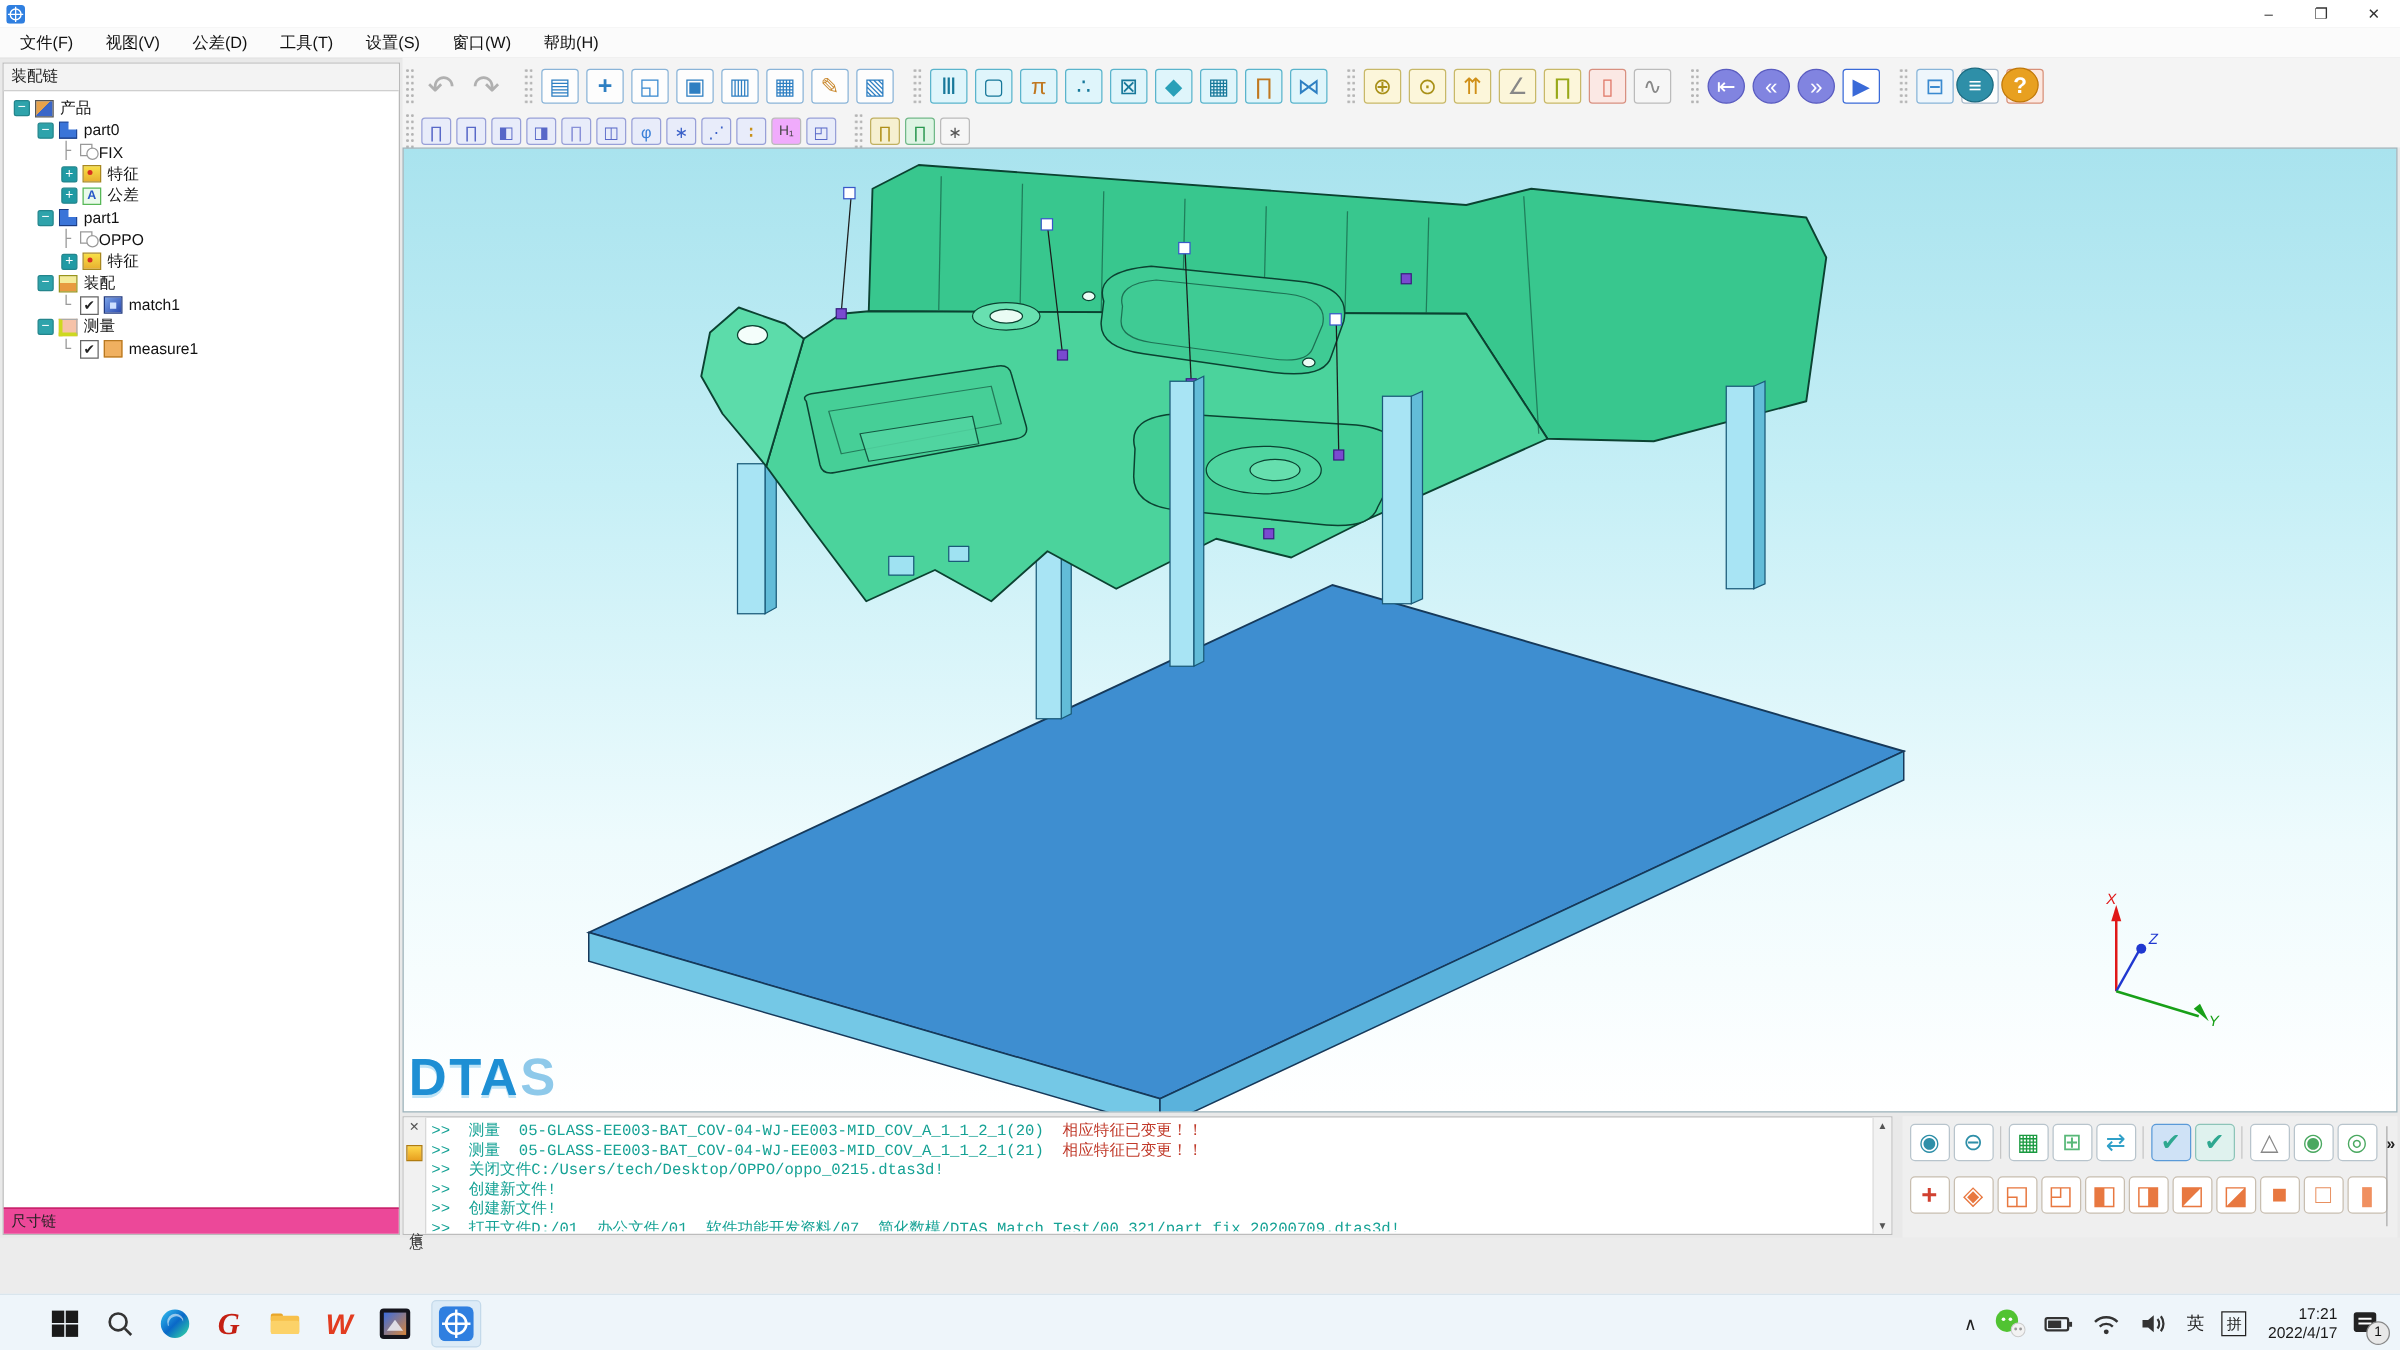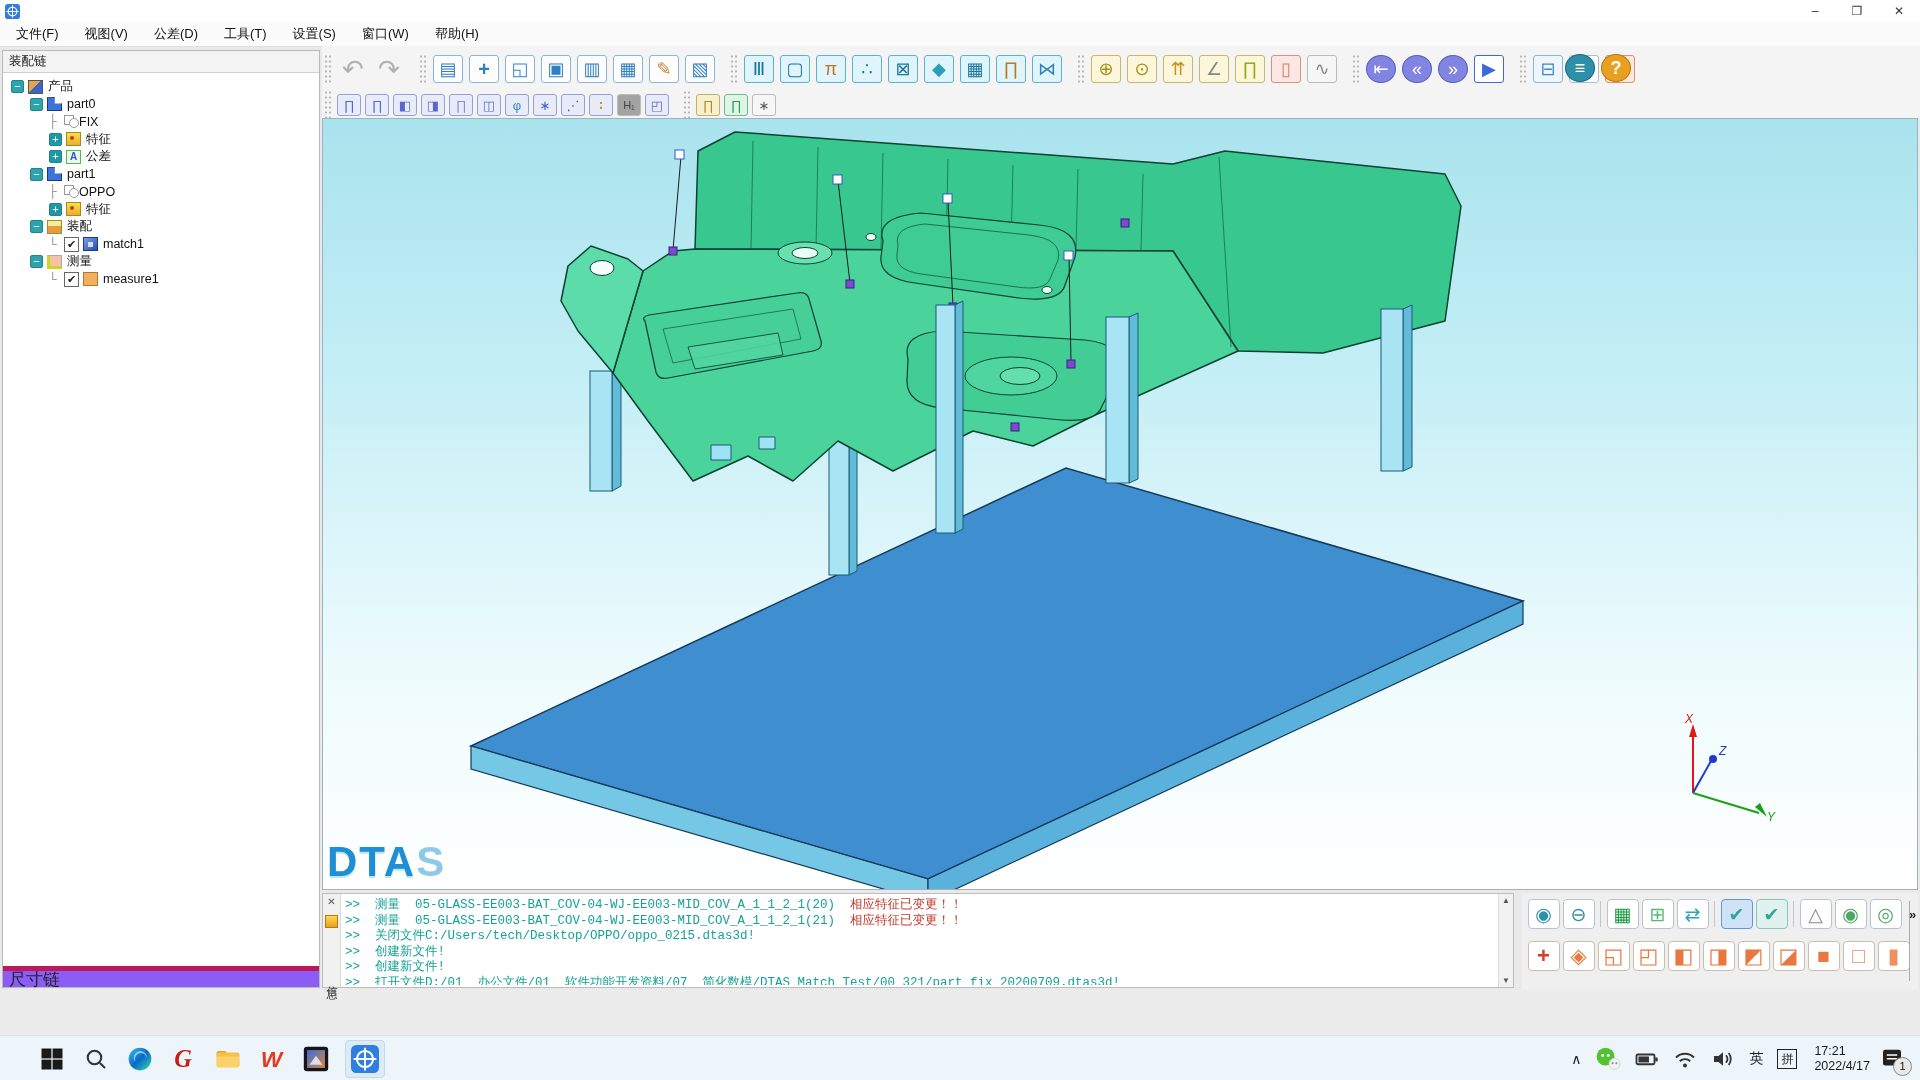--- a/index.html
+++ b/index.html
@@ -27,22 +27,22 @@
   .tbi{width:32px;height:32px;margin:0 2px;display:flex;align-items:center;justify-content:center;}
   .tbrow2 .tbi{width:24px;height:24px;}
   .tbi .chip{width:28px;height:26px;display:flex;align-items:center;justify-content:center;
     font-size:18px;line-height:1;border-radius:3px;}
   .tbrow2 .tbi .chip{width:22px;height:20px;font-size:13px;}
   
   .sidebar{position:absolute;left:2px;top:50px;width:318px;height:938px;background:#ffffff;
     border:1px solid #b9b9b9;box-sizing:border-box;}
   .side-hd{height:21px;background:#f3f3f3;border-bottom:1px solid #cfcfcf;
     font-size:12.5px;color:#222;display:flex;align-items:center;padding-left:6px;}
-  .side-ft{position:absolute;left:0;bottom:0;width:100%;height:21px;background:#8b5cf6;
-    border-top:5px solid #be185d;font-size:17px;color:#222;display:flex;align-items:center;
+  .side-ft{position:absolute;left:0;bottom:0;width:100%;height:21px;background:#ec4899;
+    border-top:1px solid #be185d;font-size:12px;color:#222;display:flex;align-items:center;
     padding-left:6px;box-sizing:border-box;}
   .tree{padding:5px 0 0 2px;}
   .trow{height:17.5px;display:flex;align-items:center;font-size:12.5px;color:#111;}
   .exp{width:13px;height:13px;border-radius:2px;background:#2ea3ab;border:1px solid #23858c;
     color:#fff;font-size:11px;line-height:11px;display:flex;align-items:center;justify-content:center;
     margin-right:4px;flex:none;box-sizing:border-box;}
   .exp.plus{background:#1f9aa4;}
   .conn{width:15px;color:#9a9a9a;font-family:"DejaVu Sans Mono",monospace;font-size:13px;flex:none;}
   .cbx{width:13px;height:13px;border:1px solid #666;background:#fff;margin-right:4px;flex:none;
     display:flex;align-items:center;justify-content:center;font-size:11px;color:#222;}
@@ -101,21 +101,21 @@
   .rline{position:absolute;right:8px;top:8px;width:1px;height:80px;background:#aaa;}
   
   .taskbar{position:absolute;left:0;top:1035px;width:1920px;height:45px;background:#eef5fa;
     border-top:1px solid #d9e5ed;display:flex;align-items:center;}
   .tba{width:30px;height:30px;margin:0 7px;display:flex;align-items:center;justify-content:center;}
   .tba.active{background:#dcebf7;border:1px solid #c3d9ea;border-radius:4px;width:38px;height:36px;}
   .tray{margin-left:auto;display:flex;align-items:center;}
   .tray .tri{margin:0 7px;font-size:14px;color:#222;display:flex;align-items:center;justify-content:center;}
   .tray .boxed{border:1.5px solid #222;font-size:12px;width:18px;height:18px;line-height:16px;
     text-align:center;}
-  .clock{font-size:12.5px;color:#1a1a1a;line-height:15px;margin:0 10px;}
+  .clock{text-align:right;font-size:12.5px;color:#1a1a1a;line-height:15px;margin:0 10px;}
   .notif{position:relative;margin-right:14px;width:26px;height:26px;}
   .notif .badge{position:absolute;right:-6px;bottom:-4px;width:17px;height:17px;border-radius:50%;
     background:#e8e8e8;border:1px solid #888;font-size:11px;color:#111;text-align:center;line-height:16px;}
   .statusgap{position:absolute;left:0;top:990px;width:1920px;height:45px;background:#ececec;}
 </style>
 </head>
 <body>
 
 <div class="titlebar">
   <svg class="appico" viewBox="0 0 16 16">
@@ -296,21 +296,21 @@
         <div class="tbi">
           <div class="chip" style="color: rgb(58, 96, 200); background: rgb(232, 236, 250); border: 1px solid rgb(152, 160, 216);">∗</div>
         </div>
         <div class="tbi">
           <div class="chip" style="color: rgb(58, 96, 200); background: rgb(232, 236, 250); border: 1px solid rgb(152, 160, 216);">⋰</div>
         </div>
         <div class="tbi">
           <div class="chip" style="color: rgb(200, 144, 24); background: rgb(232, 236, 250); border: 1px solid rgb(152, 160, 216); font-weight: bold;">∶</div>
         </div>
         <div class="tbi">
-          <div class="chip" style="color: rgb(68, 68, 68); background: #a3a3a3; border: 1px solid rgb(187, 187, 187); font-size: 11px;">H₁</div>
+          <div class="chip" style="color: rgb(68, 68, 68); background: #f0abfc; border: 1px solid rgb(187, 187, 187); font-size: 11px;">H₁</div>
         </div>
         <div class="tbi">
           <div class="chip" style="color: rgb(88, 104, 200); background: rgb(232, 236, 250); border: 1px solid rgb(152, 160, 216);">◰</div>
         </div>
       </div>
       <div class="tb-group">
         <div class="tb-handle"></div>
         <div class="tbi">
           <div class="chip" style="color: rgb(176, 144, 24); background: rgb(246, 240, 208); border: 1px solid rgb(192, 176, 96);">∏</div>
         </div>

